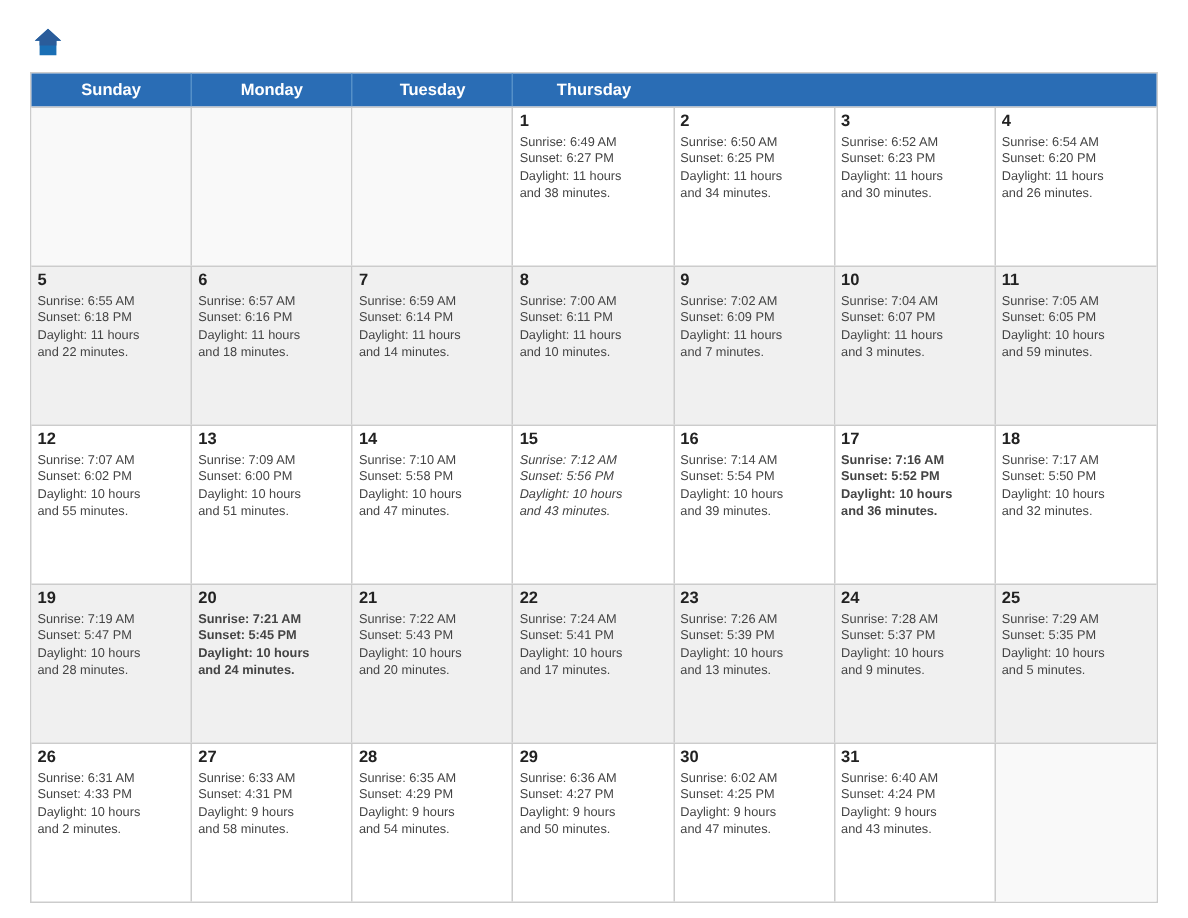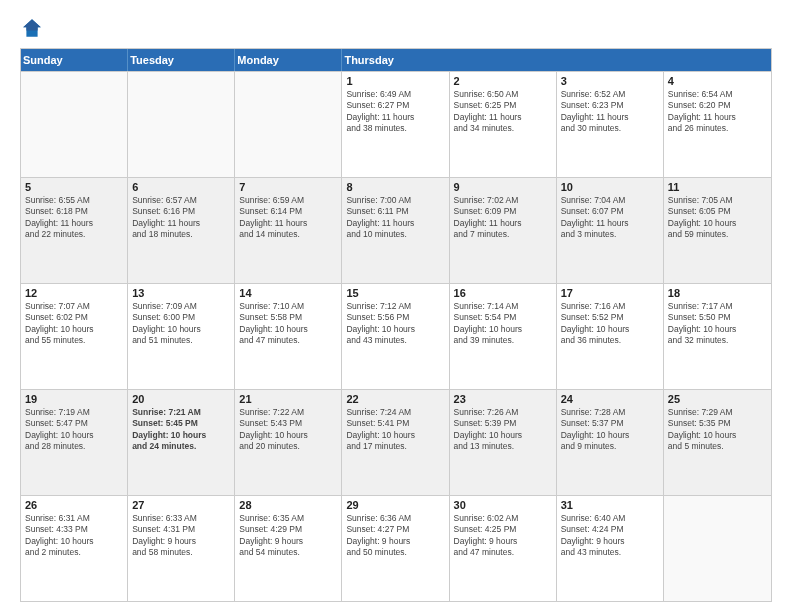--- a/index.html
+++ b/index.html
@@ -67,21 +67,21 @@
     }
     .cal-header {
       display: grid;
       grid-template-columns: repeat(7, 1fr);
       background: #2a6db5;
     }
     .cal-header-cell {
       color: #fff;
       font-size: 11px;
       font-weight: bold;
-      text-align: left;
+      text-align: center;
       padding: 5px 2px;
       border-right: 1px solid #5590c8;
     }
     .cal-header-cell:last-child { border-right: none; }
     .cal-body {
       flex: 1;
       display: flex;
       flex-direction: column;
     }
     .cal-row {
@@ -133,22 +133,22 @@
     </div>
     <div class="title-block">
       <div class="month-title"></div>
       <div class="location"></div>
     </div>
   </div>
 
   <div class="calendar">
     <div class="cal-header">
     <div class="cal-header-cell">Sunday</div>
+        <div class="cal-header-cell">Monday</div>
         <div class="cal-header-cell">Tuesday</div>
-        <div class="cal-header-cell">Monday</div>
         <div class="cal-header-cell">Thursday</div>
       </div>
     <div class="cal-body">
     <div class="cal-row">
           <div class="cal-cell empty"></div>
           <div class="cal-cell empty"></div>
           <div class="cal-cell empty"></div>
           <div class="cal-cell">
             <div class="cell-date">1</div>
             <div class="cell-info" style="white-space: pre-line;">Sunrise: 6:49 AM
@@ -246,35 +246,35 @@
           </div>
           <div class="cal-cell">
             <div class="cell-date">14</div>
             <div class="cell-info" style="white-space: pre-line;">Sunrise: 7:10 AM
 Sunset: 5:58 PM
 Daylight: 10 hours
 and 47 minutes.</div>
           </div>
           <div class="cal-cell">
             <div class="cell-date">15</div>
-            <div class="cell-info" style="white-space: pre-line;">Sunrise: 7:12 AM
+            <div class="cell-info" style="white-space: pre-line; font-style: italic;">Sunrise: 7:12 AM
 Sunset: 5:56 PM
 Daylight: 10 hours
 and 43 minutes.</div>
           </div>
           <div class="cal-cell">
             <div class="cell-date">16</div>
             <div class="cell-info" style="white-space: pre-line;">Sunrise: 7:14 AM
 Sunset: 5:54 PM
 Daylight: 10 hours
 and 39 minutes.</div>
           </div>
           <div class="cal-cell">
             <div class="cell-date">17</div>
-            <div class="cell-info" style="white-space: pre-line;">Sunrise: 7:16 AM
+            <div class="cell-info" style="white-space: pre-line; font-weight: bold;">Sunrise: 7:16 AM
 Sunset: 5:52 PM
 Daylight: 10 hours
 and 36 minutes.</div>
           </div>
           <div class="cal-cell">
             <div class="cell-date">18</div>
             <div class="cell-info" style="white-space: pre-line;">Sunrise: 7:17 AM
 Sunset: 5:50 PM
 Daylight: 10 hours
 and 32 minutes.</div>

